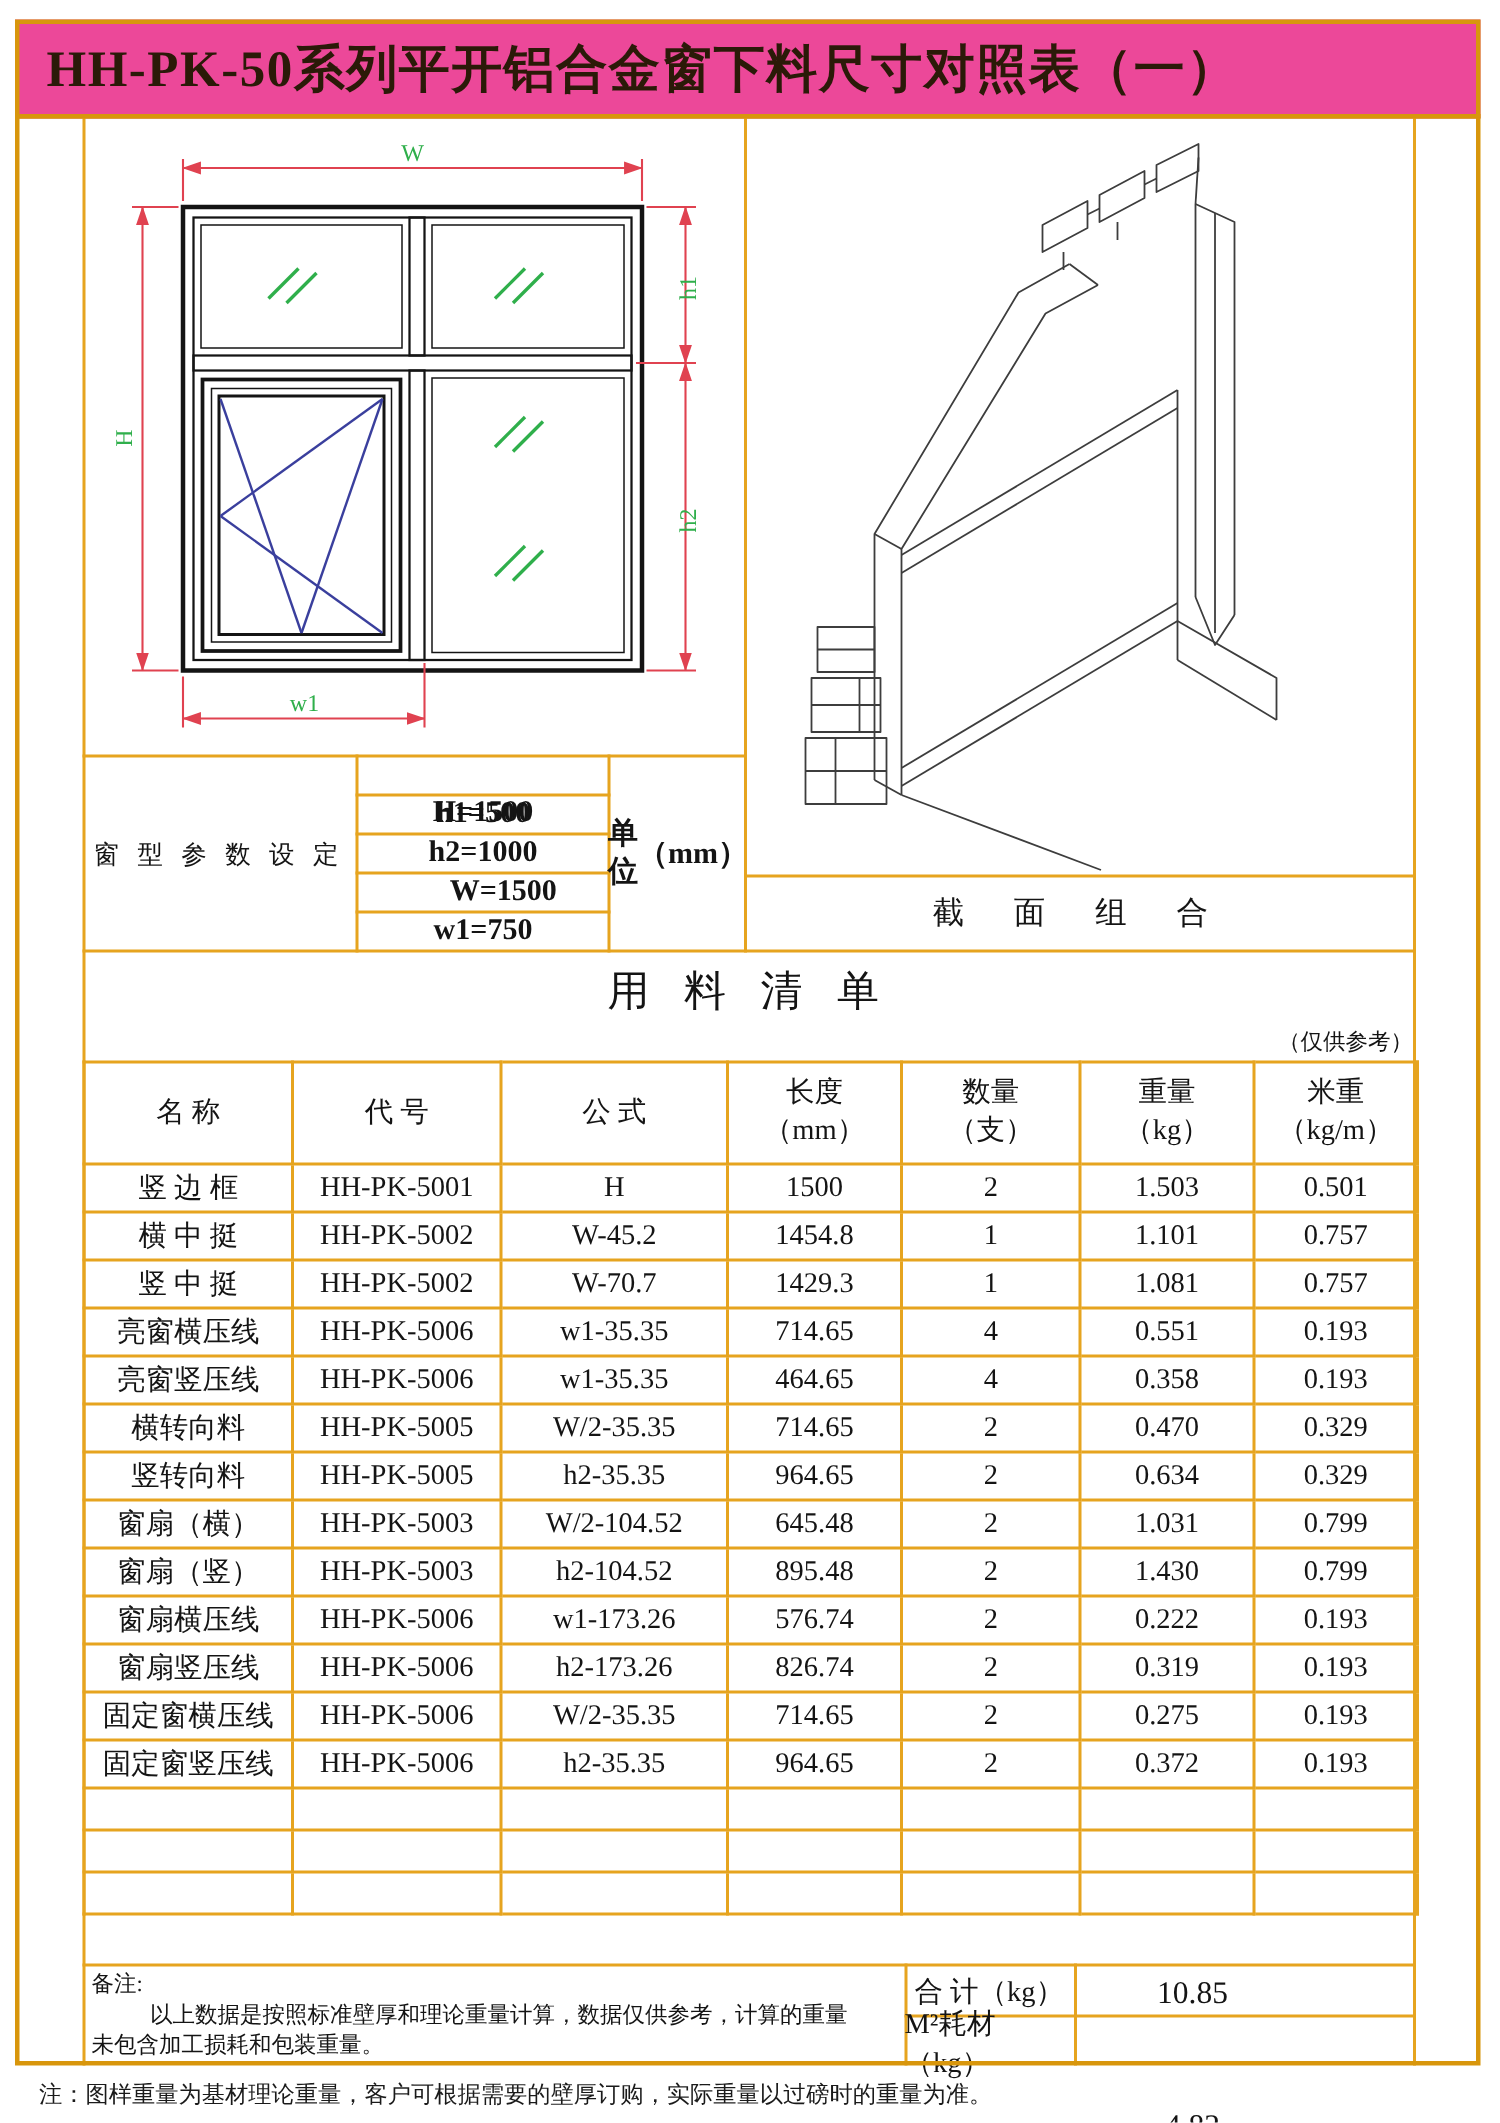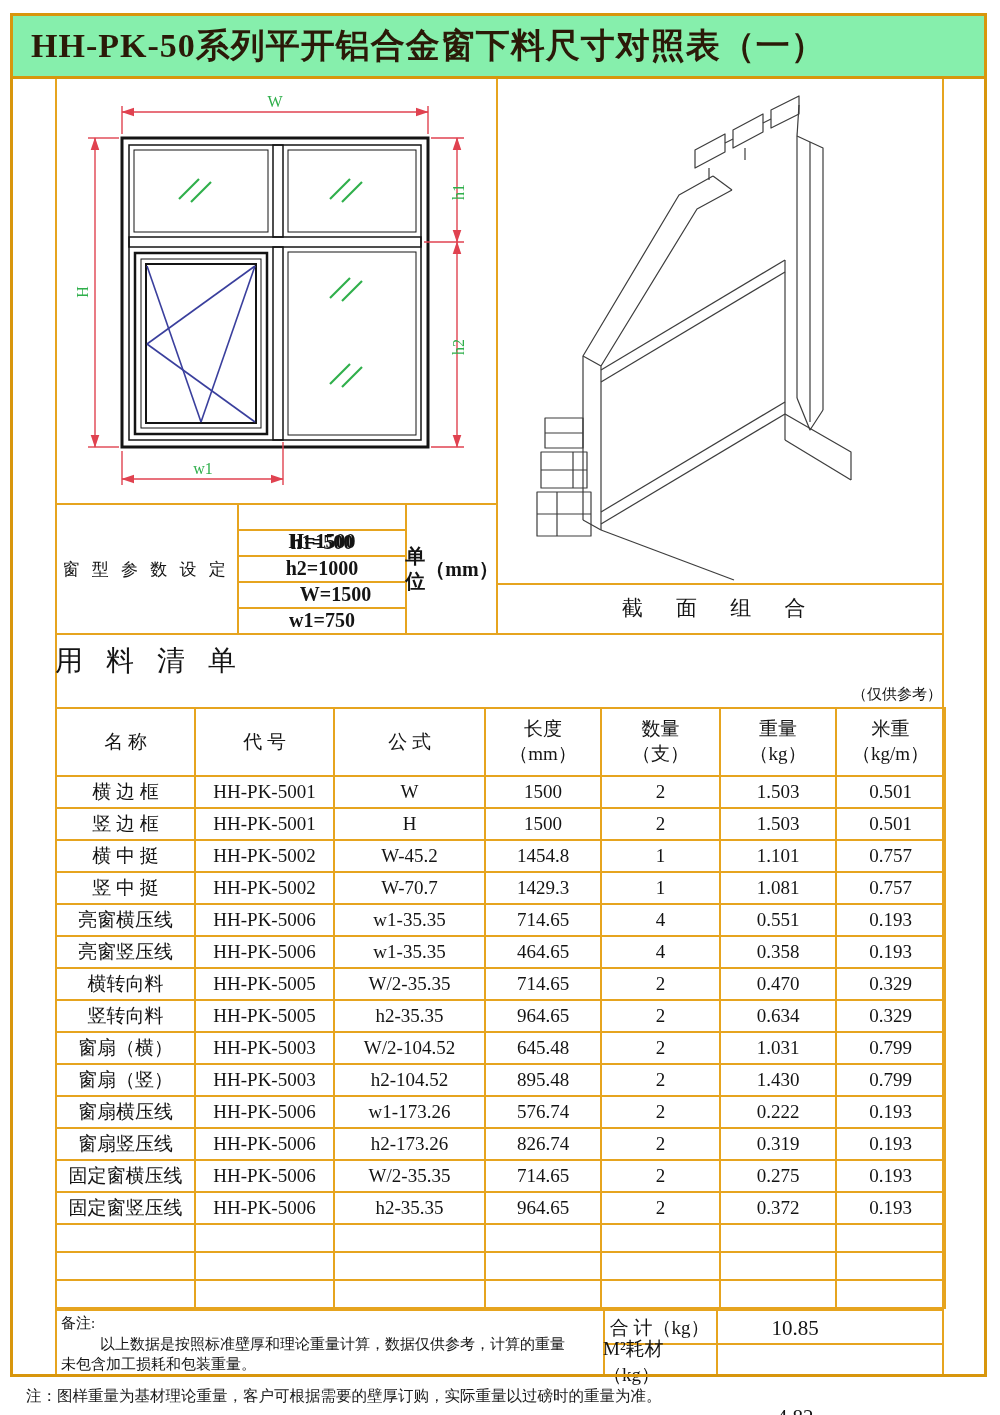--- a/index.html
+++ b/index.html
@@ -3,21 +3,21 @@
 <meta charset="utf-8">
 <style>
   * { margin:0; padding:0; box-sizing:border-box; }
   html,body { background:#ffffff; }
   body { width:1000px; height:1415px; position:relative;
          font-family:"Liberation Serif","DejaVu Serif",serif; color:#141414; }
   .abs { position:absolute; }
 
   
   .titlebar { left:10px; top:13px; width:977px; height:66px;
-              background:#86efac; border:3px solid #D8960C;
+              background:#ec4899; border:3px solid #D8960C;
               display:flex; align-items:center; padding-left:18px;
               font-size:34px; font-weight:bold; color:#2B1A08; letter-spacing:1px; }
   .mainframe { left:10px; top:76px; width:977px; height:1301px;
                border:3px solid #D8960C; background:transparent; pointer-events:none; }
 
   
   .vline { width:2px; background:#E6A41F; }
   .hline { height:2px; background:#E6A41F; }
 
   
@@ -31,21 +31,21 @@
                 display:flex; flex-direction:row; align-items:center; justify-content:center;
                 font-size:20px; font-weight:bold; line-height:1.25; }
 
   
   .section-caption { left:499px; top:585px; width:443px; height:46px;
                      display:flex; align-items:center; justify-content:center;
                      font-size:21px; letter-spacing:14px; }
 
   
   .bom-band { left:55px; top:640px; width:889px; height:64px; }
-  .bom-title { position:absolute; left:0; right:0; top:2px; text-align:left;
+  .bom-title { position:absolute; left:0; right:0; top:2px; text-align:center;
                font-size:28px; letter-spacing:8px; }
   .bom-note { position:absolute; right:2px; bottom:0px; font-size:15px; }
 
   
   table.bom { position:absolute; left:55px; top:707px; width:889px;
               border-collapse:collapse; table-layout:fixed; }
   table.bom th, table.bom td { border:2px solid #E6A41F; text-align:center;
               vertical-align:middle; font-weight:normal; font-size:19px;
               overflow:hidden; white-space:nowrap; }
   table.bom thead tr { height:68px; }
@@ -256,29 +256,20 @@
           <div>（kg）</div>
         </th>
       <th>
           <div>米重</div>
           <div>（kg/m）</div>
         </th>
     </tr>
   </thead>
   <tbody>
       <tr class="data">
-        <td>横 边 框</td>
-        <td>HH-PK-5001</td>
-        <td>W</td>
-        <td>1500</td>
-        <td>2</td>
-        <td>1.503</td>
-        <td>0.501</td>
-      </tr>
-      <tr class="data">
         <td>竖 边 框</td>
         <td>HH-PK-5001</td>
         <td>H</td>
         <td>1500</td>
         <td>2</td>
         <td>1.503</td>
         <td>0.501</td>
       </tr>
       <tr class="data">
         <td>横 中 挺</td>

